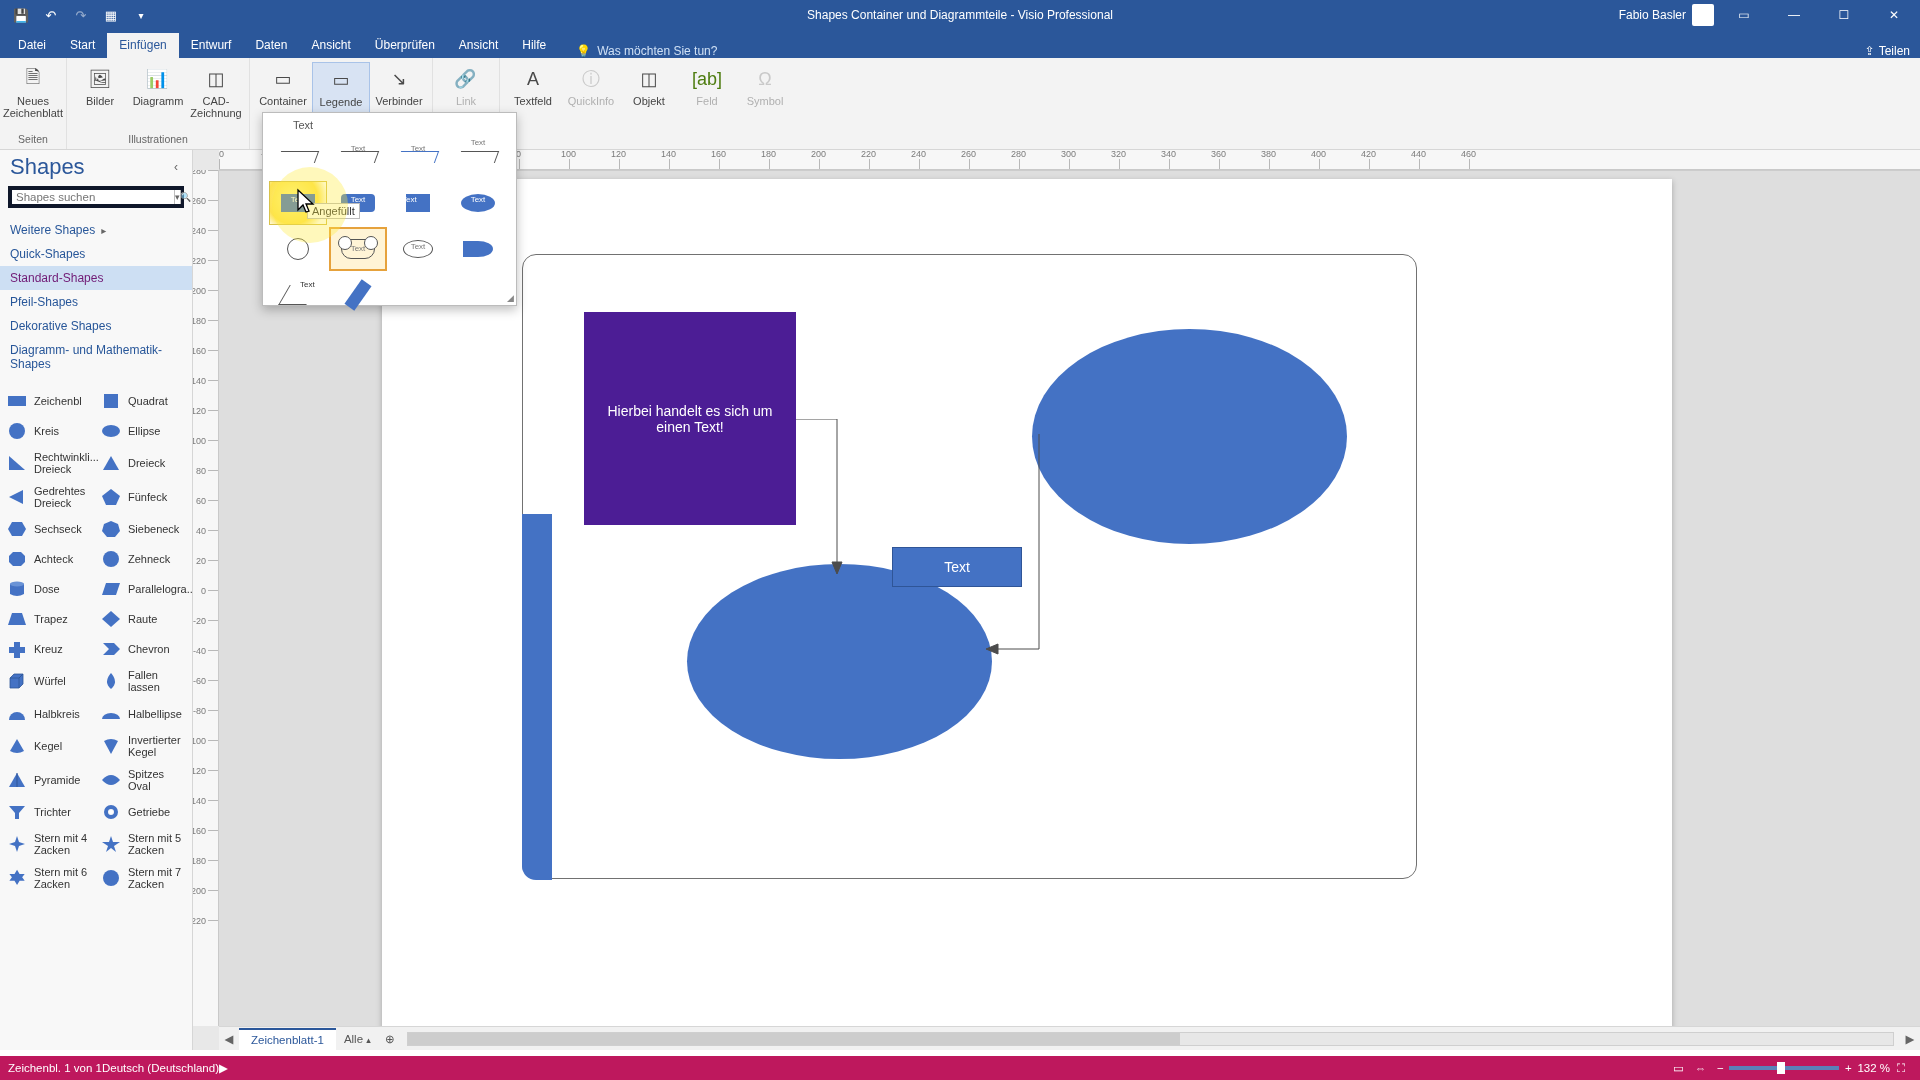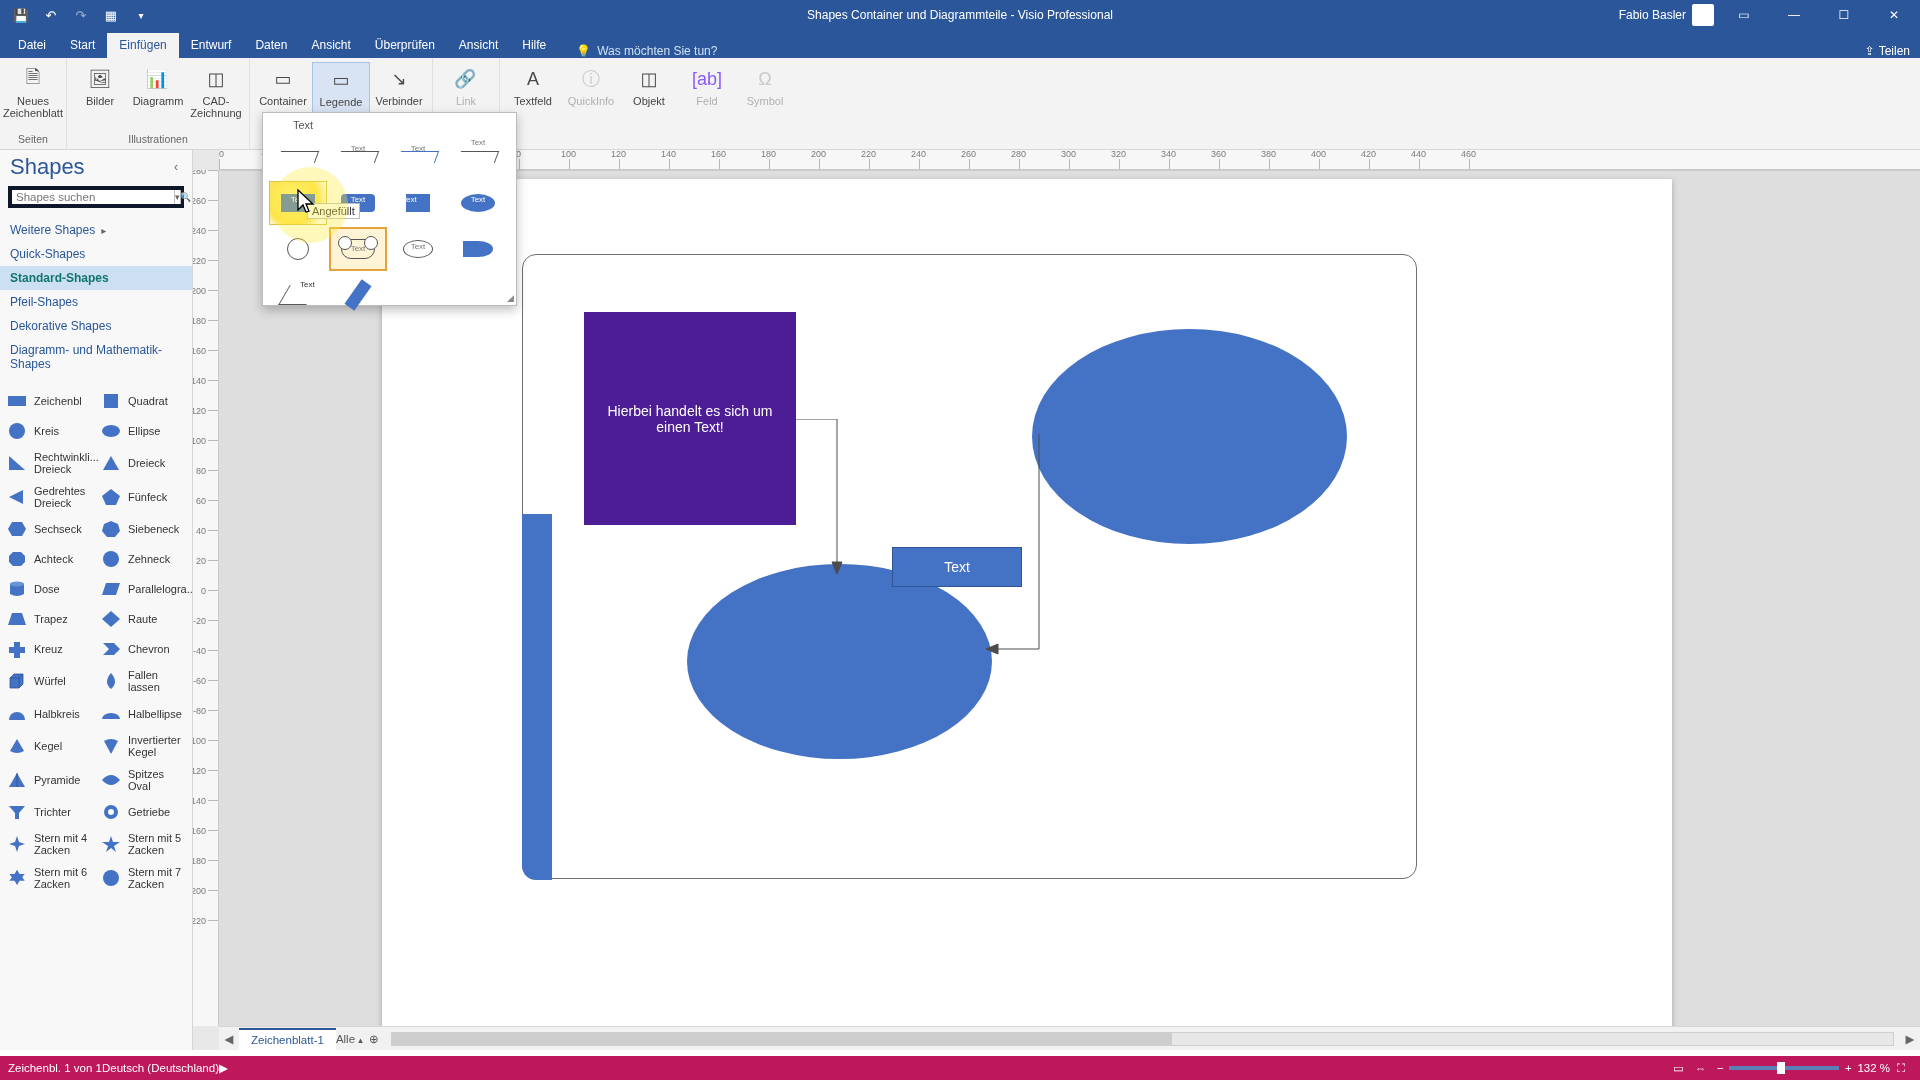--- a/index.html
+++ b/index.html
@@ -37,21 +37,21 @@
 .shapes-panel { width: 193px; background: #f8f8f8; border-right: 1px solid #d6d6d6; display: flex; flex-direction: column; font-size: 12px; }
 .shapes-header { display: flex; align-items: center; justify-content: space-between; padding: 4px 10px 6px; }
 .shapes-title { color: #2b579a; font-size: 22px; font-weight: 300; }
 .shapes-collapse { color:#666; font-size: 12px; padding-right:4px; }
 .shapes-search { display:flex; align-items:center; margin: 0 8px 6px; border:4px solid #0f172a; background:#fff; height:22px; }
 .shapes-search input { flex:1; border:0; outline:0; font-size:11.5px; padding:0 4px; background:transparent; }
 .search-split { border-left:1px solid #bdbdbd; width:16px; height:100%; display:flex; align-items:center; justify-content:center; font-size:9px; color:#666; }
 .cat-list { padding: 4px 0; }
 .cat-item { padding: 5px 10px; color:#275699; cursor:pointer; }
 .cat-item.more::after { content:"▸"; margin-left:6px; font-size:10px; color:#666; }
-.cat-item.selected { background:#cddff3; color:#0f766e; font-weight:700; }
+.cat-item.selected { background:#cddff3; color:#701a75; font-weight:400; }
 .cat-item.plain { color:#275699; }
 .shape-grid { flex:1; overflow:auto; padding: 6px 2px; }
 .shape-row { display:flex; }
 .shape-cell { width: 94px; display:flex; align-items:center; gap:6px; padding:5px 4px; font-size:11px; color:#333; cursor:pointer; }
 .sicon { width:22px; height:20px; display:flex; align-items:center; justify-content:center; color:#3a6fb7; flex-shrink:0; }
 
 
 .canvas-wrap { flex:1; position:relative; background:#e8e8e8; }
 .ruler-h { position:absolute; left:26px; right:0; top:0; height:20px; background:#f7f7f7; border-bottom:1px solid #c9c9c9; display:flex; align-items:flex-end; font-size:9px; color:#7b7b7b; overflow:hidden; }
 .ruler-h .tick { position:relative; width:50px; border-left:1px solid #b8b8b8; height:10px; }
@@ -101,21 +101,21 @@
 .shape-ell2 { position:absolute; left:510px; top:75px; width:315px; height:215px; background:#4472c4; border-radius:50%; }
 .shape-textbox { position:absolute; left:370px; top:293px; width:130px; height:40px; background:#4472c4; color:#fff; border:1px solid #2f5597; display:flex; align-items:center; justify-content:center; font-size:14px; z-index:3; }
 .connector { position:absolute; stroke:#4c4c4c; stroke-width:1; fill:none; }
 .arrowhead { fill:#4c4c4c; }
 
 
 .hscroll-row { position:absolute; left:26px; right:0; bottom:0; height:24px; display:flex; align-items:center; background:#f1f1f1; border-top:1px solid #d6d6d6; font-size:11.5px; }
 .tab-nav-btn { width:20px; height:22px; display:flex; align-items:center; justify-content:center; color:#666; }
 .page-tab { padding:4px 12px; color:#2b579a; border-top:2px solid transparent; }
 .page-tab.active { background:#fff; border-top:2px solid #2b579a; }
-.all-tab { padding:4px 0; color:#555; }
+.all-tab { padding:4px 8px; color:#555; }
 .add-tab { width:22px; display:flex; align-items:center; justify-content:center; color:#555; }
 .hscroll-track { flex:1; margin:0 6px; height:14px; background:#e7e7e7; border:1px solid #cfcfcf; position:relative; }
 .hscroll-thumb { position:absolute; left:0; top:0; height:100%; width:52%; background:#cdcdcd; }
 
 
 .statusbar { position:absolute; left:0; right:0; bottom:0; height:24px; background:#be185d; color:#fff; display:flex; align-items:center; font-size:11.5px; padding:0 8px; gap:0; }
 .statusbar .spacer { flex:1; }
 .zoom-track { width:110px; height:4px; background:#5b80b8; position:relative; }
 .zoom-thumb { position:absolute; top:-4px; left:48px; width:8px; height:12px; background:#fff; }
 .zoom-btn { width:18px; text-align:center; }
@@ -233,21 +233,21 @@
         </div>
       <div class="rbtn disabled">
           <div class="ricon" style="color:#c9c9c9">ⓘ</div>
           <span>QuickInfo</span>
         </div>
       <div class="rbtn">
           <div class="ricon">◫</div>
           <span>Objekt</span>
         </div>
       <div class="rbtn disabled">
-          <div class="ricon" style="color:#8b5cf6">[ab]</div>
+          <div class="ricon" style="color:#4d7c0f">[ab]</div>
           <span>Feld</span>
         </div>
       <div class="rbtn disabled">
           <div class="ricon" style="color:#c9c9c9">Ω</div>
           <span>Symbol</span>
         </div>
     </div>
     <div class="rgroup-label">&nbsp;</div>
   </div>
 </div>

